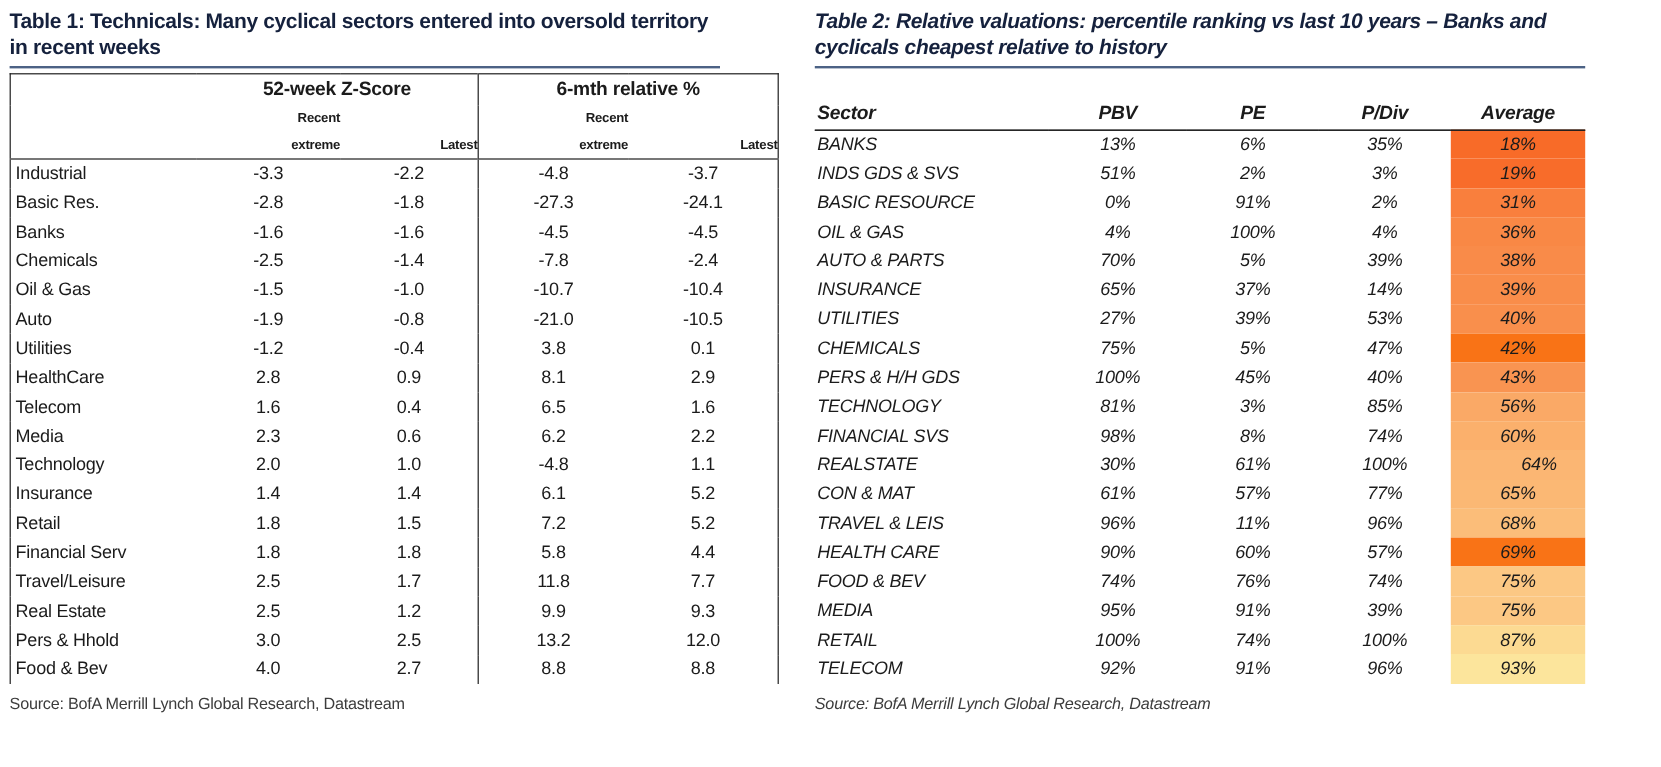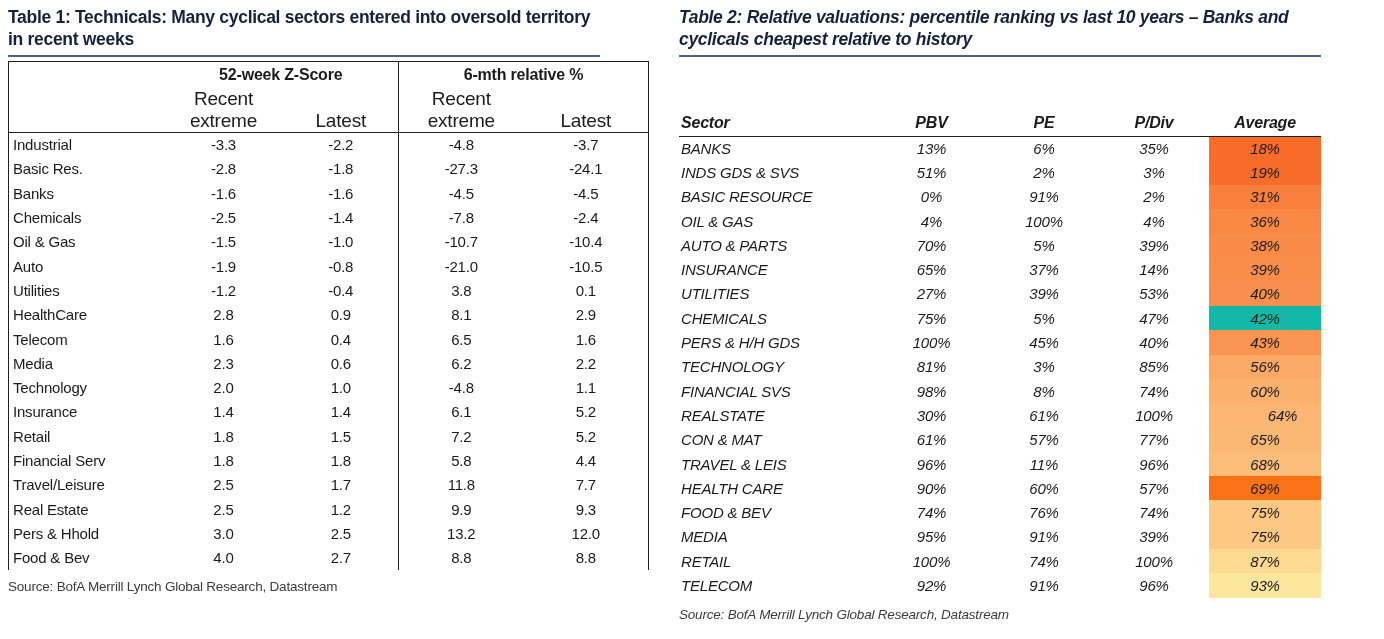--- a/index.html
+++ b/index.html
@@ -22,28 +22,28 @@
   
   .t1{margin-top:4px;border-top:1px solid var(--border);
       border-left:1px solid var(--border);border-right:1px solid var(--border);}
   .t1 col.c-name{width:155px;}
   .t1 col.c-ze{width:120px;}
   .t1 col.c-zl{width:115px;}
   .t1 col.c-re{width:125px;}
   .t1 col.c-rl{width:125px;}
   .t1 thead{border-bottom:1px solid var(--border);}
   .t1 .grp th{font-size:16px;font-weight:bold;text-align:center;height:26px;vertical-align:middle;letter-spacing:-0.2px;}
-  .t1 .sub th{font-size:19px;font-weight:normal;text-align:center;height:22px;vertical-align:middle;letter-spacing:-0.2px;}
+  .t1 .sub th{font-size:11px;font-weight:bold;text-align:right;height:22px;vertical-align:middle;letter-spacing:-0.2px;}
   .t1 .sub2 th{height:23px;}
   .t1 .div-l{border-left:1px solid var(--border);}
   .t1 td{font-size:15px;height:24.3px;text-align:center;vertical-align:middle;letter-spacing:-0.2px;}
   .t1 td:nth-child(1){text-align:left;padding-left:4px;}
   .t1 td:nth-child(4){border-left:1px solid var(--border);}
   
-  .t2{margin-top:52px;}
+  .t2{margin-top:24px;}
   .t2 col.c-sector{width:195px;}
   .t2 col.c-pbv{width:115px;}
   .t2 col.c-pe{width:110px;}
   .t2 col.c-pdiv{width:110px;}
   .t2 col.c-avg{width:112px;}
   .t2 thead th{font-size:16px;font-weight:bold;height:27px;text-align:center;vertical-align:bottom;
                padding-bottom:4px;border-bottom:1px solid var(--border);letter-spacing:-0.2px;}
   .t2 thead th:first-child{text-align:left;padding-left:2px;}
   .t2 td{font-size:15px;height:24.3px;text-align:center;vertical-align:middle;letter-spacing:-0.2px;}
   .t2 td:nth-child(1){text-align:left;padding-left:2px;}
@@ -289,21 +289,21 @@
             <td>27%</td>
             <td>39%</td>
             <td>53%</td>
             <td style="background: rgb(249, 143, 76);">40%</td>
           </tr>
           <tr>
             <td>CHEMICALS</td>
             <td>75%</td>
             <td>5%</td>
             <td>47%</td>
-            <td style="background: #14b8a6;">42%</td>
+            <td style="background: #f97316;">42%</td>
           </tr>
           <tr>
             <td>PERS &amp; H/H GDS</td>
             <td>100%</td>
             <td>45%</td>
             <td>40%</td>
             <td style="background: rgb(249, 148, 81);">43%</td>
           </tr>
           <tr>
             <td>TECHNOLOGY</td>

